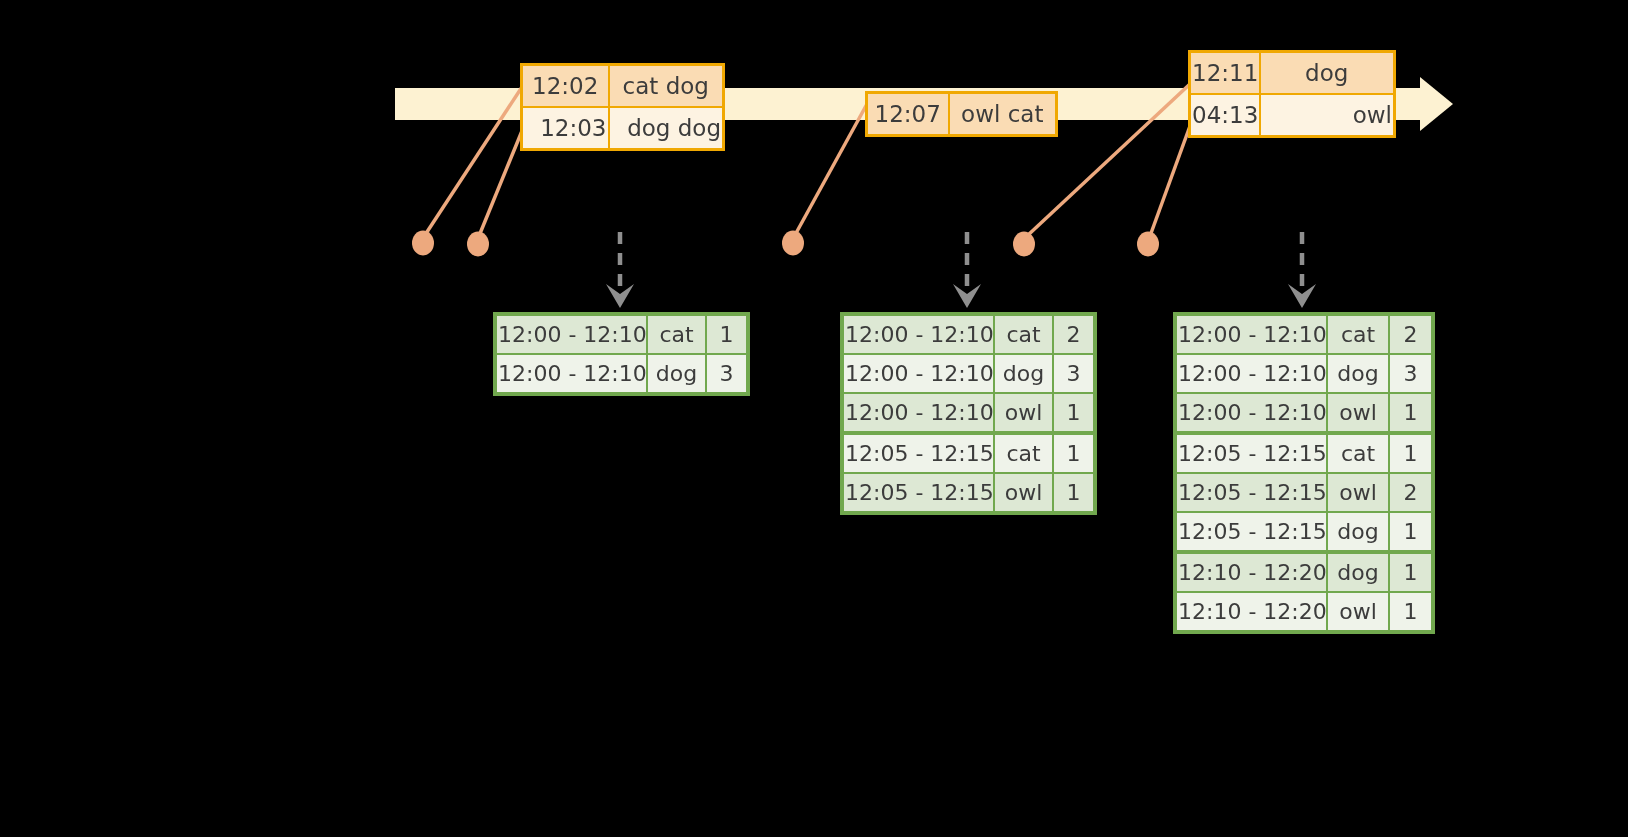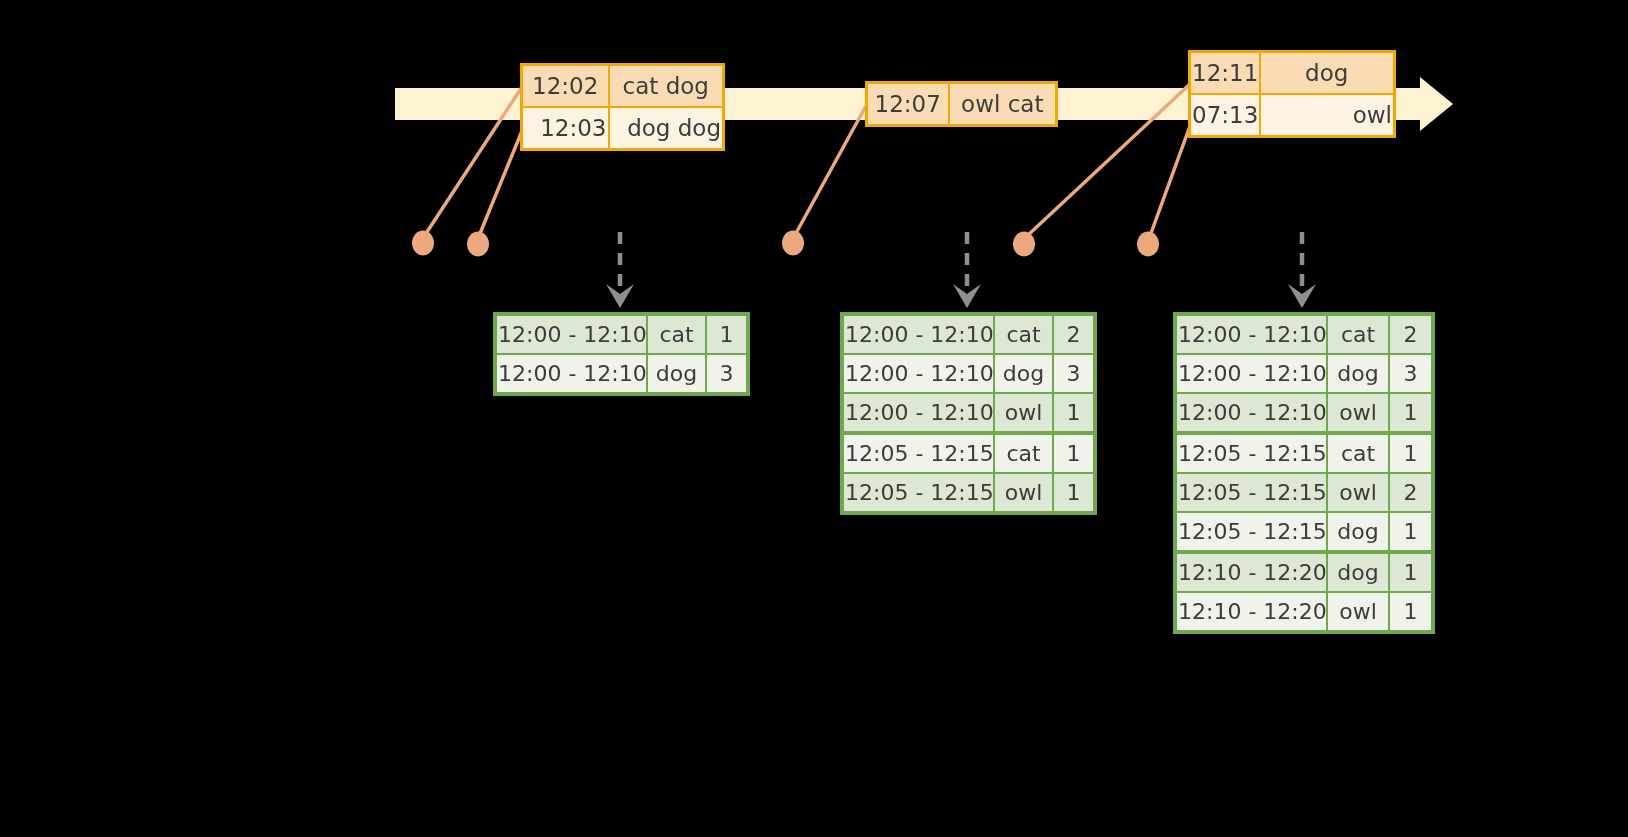--- a/index.html
+++ b/index.html
@@ -28,21 +28,21 @@
 
   
   table.event{border:3px solid var(--event-border);}
   table.event td{
     border:2.5px solid var(--event-border);
     height:38px;font-size:23px;color:var(--ink);
   }
   table.event tr.dark td{background:var(--event-row-dark);}
   table.event tr.light td{background:var(--event-row-light);text-align:right;}
   #event-t1{left:520px;top:63px;width:202px;}
-  #event-t2{left:865px;top:81px;width:190px;}
+  #event-t2{left:865px;top:91px;width:190px;}
   #event-t3{left:1188px;top:50px;width:205px;}
 
   
   table.result{border:4px solid var(--result-border);}
   table.result td{
     border:2px solid var(--result-border);
     height:35px;font-size:22px;color:var(--ink);margin-top:17px;
   }
   table.result tr.dark td{background:var(--result-row-dark);}
   table.result tr.light td{background:var(--result-row-light);}
@@ -120,21 +120,21 @@
     <colgroup>
         <col style="width:70px">
         <col style="width:135px">
       </colgroup>
     <tbody>
         <tr class="dark">
           <td>12:11</td>
           <td>dog</td>
         </tr>
         <tr class="light">
-          <td>07:13</td>
+          <td>04:13</td>
           <td>owl</td>
         </tr>
       </tbody>
   </table>
 
   <table id="result-t1" class="result">
     <colgroup>
         <col style="width:152px">
         <col style="width:59px">
         <col style="width:42px">

